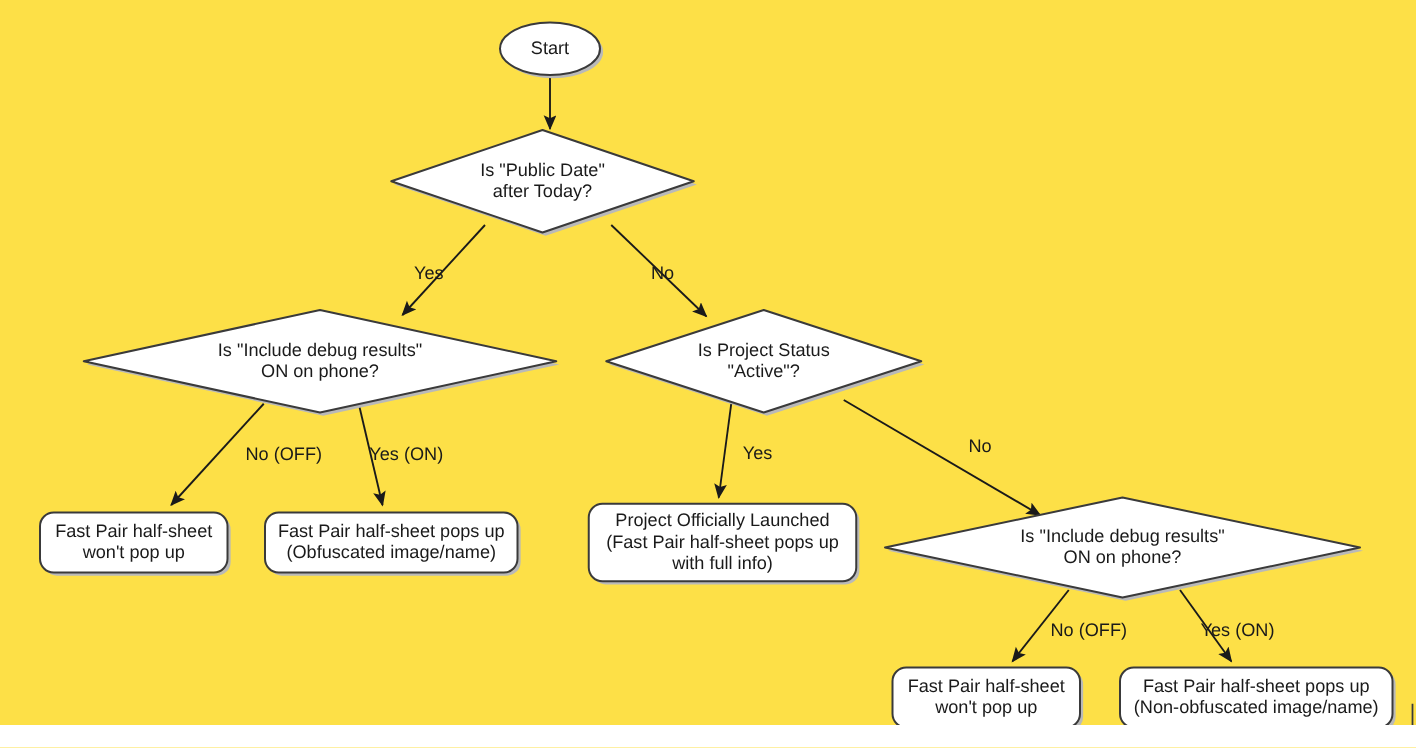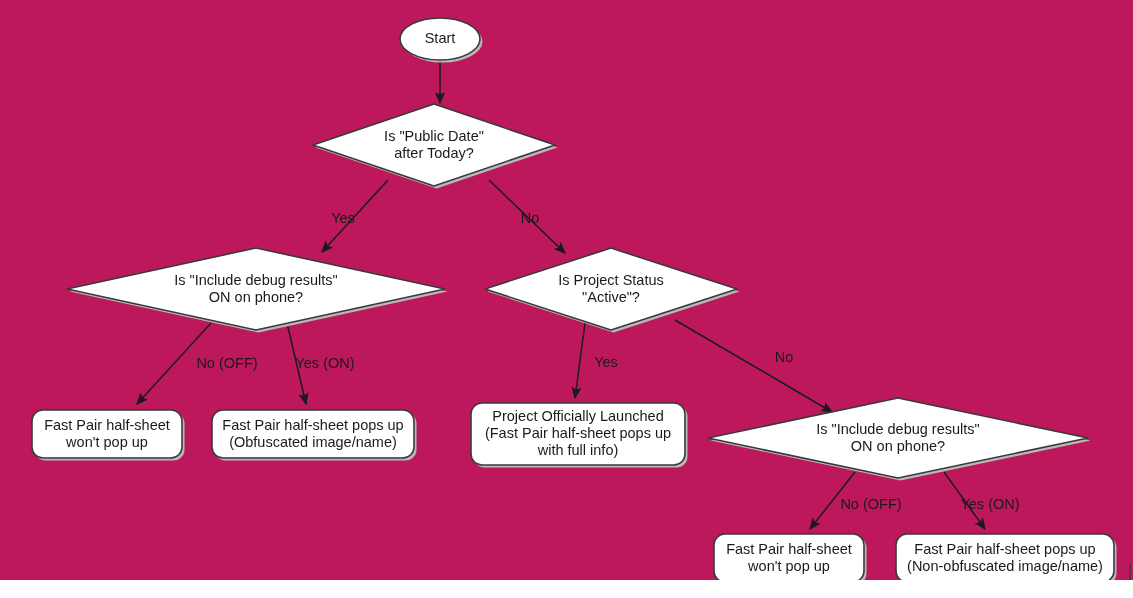--- a/index.html
+++ b/index.html
@@ -7,21 +7,21 @@
     padding: 0;
     background: #ffffff;
   }
   body {
     font-family: "Liberation Sans", sans-serif;
   }
   #flowchart-root {
     position: relative;
     width: 1133px;
     height: 580px;
-    background: #be185d;
+    background: #fde047;
     overflow: hidden;
   }
   svg.diagram-canvas {
     display: block;
     width: 1133px;
     height: 598px;
   }
   .shape-outline {
     fill: #ffffff;
     stroke: #3a3a3a;

